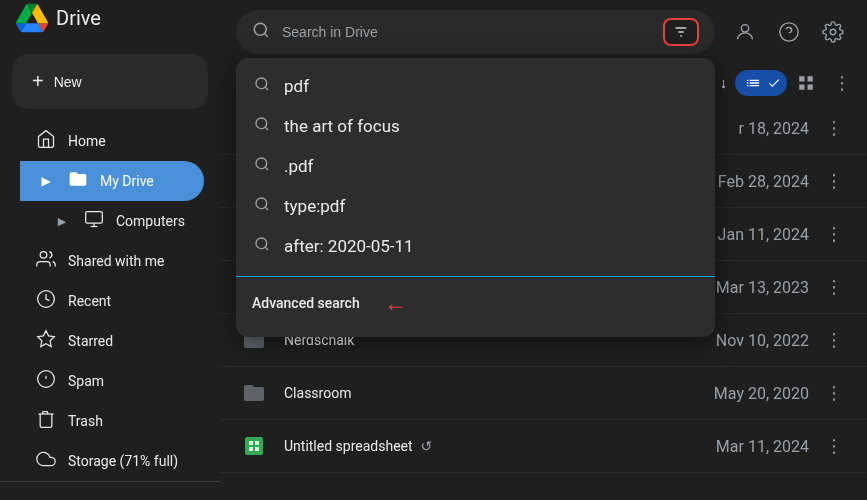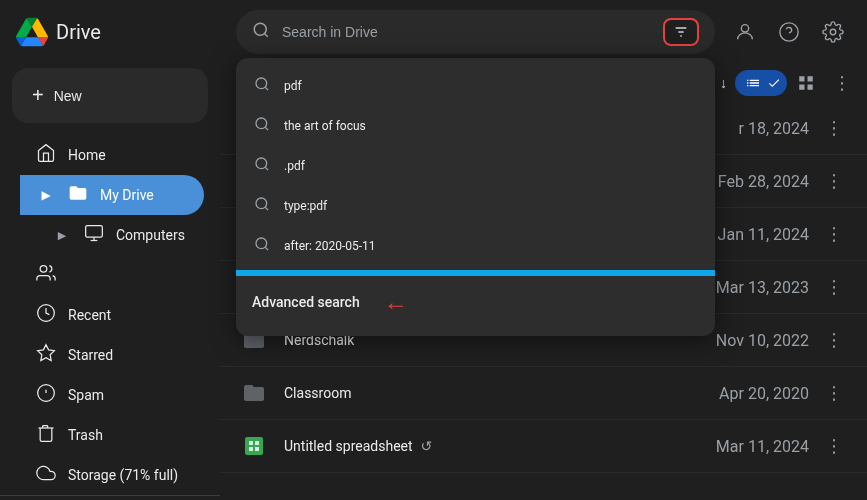--- a/index.html
+++ b/index.html
@@ -17,20 +17,21 @@
     
     .sidebar {
       width: 220px;
       min-width: 220px;
       background: #1f1f1f;
       display: flex;
       flex-direction: column;
       padding: 8px 0;
       height: 500px;
       overflow-y: auto;
+      justify-content: center;
     }
     .sidebar-logo {
       display: flex;
       align-items: center;
       gap: 8px;
       padding: 8px 16px 16px 16px;
     }
     .drive-logo {
       width: 32px;
       height: 32px;
@@ -153,36 +154,36 @@
       z-index: 100;
       padding: 8px 0;
     }
     .dropdown-item {
       display: flex;
       align-items: center;
       gap: 12px;
       padding: 10px 16px;
       cursor: pointer;
       color: #e8eaed;
-      font-size: 12px;
+      font-size: 17px;
     }
     .dropdown-search-icon {
       color: #9aa0a6;
       font-size: 16px;
       width: 20px;
       text-align: center;
     }
     .advanced-search-row {
       display: flex;
       align-items: center;
       gap: 16px;
       padding: 12px 16px;
       cursor: pointer;
-      border-top: 6px solid #0ea5e9;
-      margin-top: 4px;
+      border-top: 1px solid #0ea5e9;
+      margin-top: 10px;
     }
     .advanced-search-label {
       font-size: 14px;
       color: #e8eaed;
       font-weight: 500;
     }
     .arrow-annotation {
       display: flex;
       align-items: center;
       gap: 0;
@@ -368,20 +369,21 @@
 
   <div class="sidebar-item">
     <span class="sidebar-icon">
       <svg width="20" height="20" viewBox="0 0 24 24" fill="none" stroke="currentColor" stroke-width="1.5">
           <path d="M17 21v-2a4 4 0 0 0-4-4H5a4 4 0 0 0-4 4v2"></path>
           <circle cx="9" cy="7" r="4"></circle>
           <path d="M23 21v-2a4 4 0 0 0-3-3.87"></path>
           <path d="M16 3.13a4 4 0 0 1 0 7.75"></path>
         </svg>
     </span>
+    <span class="sidebar-label">Shared with me</span>
   </div>
 
   <div class="sidebar-item">
     <span class="sidebar-icon">
       <svg width="20" height="20" viewBox="0 0 24 24" fill="none" stroke="currentColor" stroke-width="1.5">
           <circle cx="12" cy="12" r="10"></circle>
           <polyline points="12 6 12 12 16 14"></polyline>
         </svg>
     </span>
     <span class="sidebar-label">Recent</span>
@@ -627,21 +629,21 @@
 
     <div class="file-row">
       <div class="file-icon folder-dark">
         <svg width="24" height="24" viewBox="0 0 24 24" fill="#5f6368">
             <path d="M20 6h-8l-2-2H4c-1.1 0-2 .9-2 2v12c0 1.1.9 2 2 2h16c1.1 0 2-.9 2-2V8c0-1.1-.9-2-2-2z"></path>
           </svg>
       </div>
       <div class="file-name">
         <span>Classroom</span>
       </div>
-      <div class="file-date">Apr 20, 2020</div>
+      <div class="file-date">May 20, 2020</div>
       <button class="file-more">⋮</button>
     </div>
 
     <div class="file-row">
       <div class="file-icon">
         <svg width="24" height="24" viewBox="0 0 24 24" fill="#34a853">
             <rect x="3" y="3" width="18" height="18" rx="2" fill="#34a853"></rect>
             <rect x="7" y="7" width="4" height="4" fill="white" opacity="0.8"></rect>
             <rect x="13" y="7" width="4" height="4" fill="white" opacity="0.8"></rect>
             <rect x="7" y="13" width="4" height="4" fill="white" opacity="0.8"></rect>

